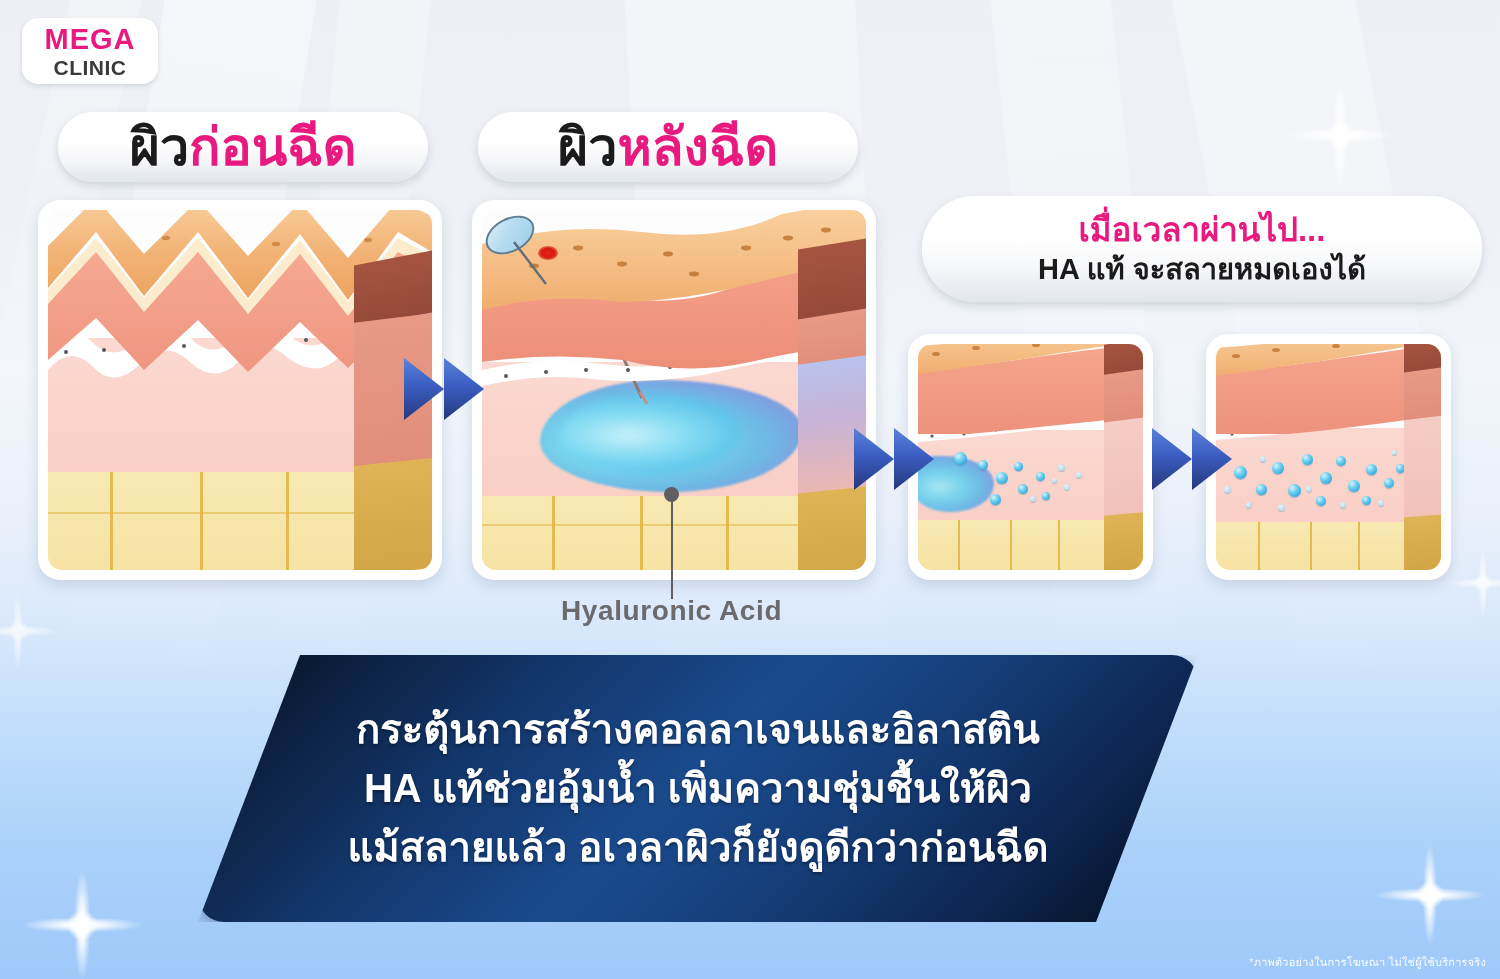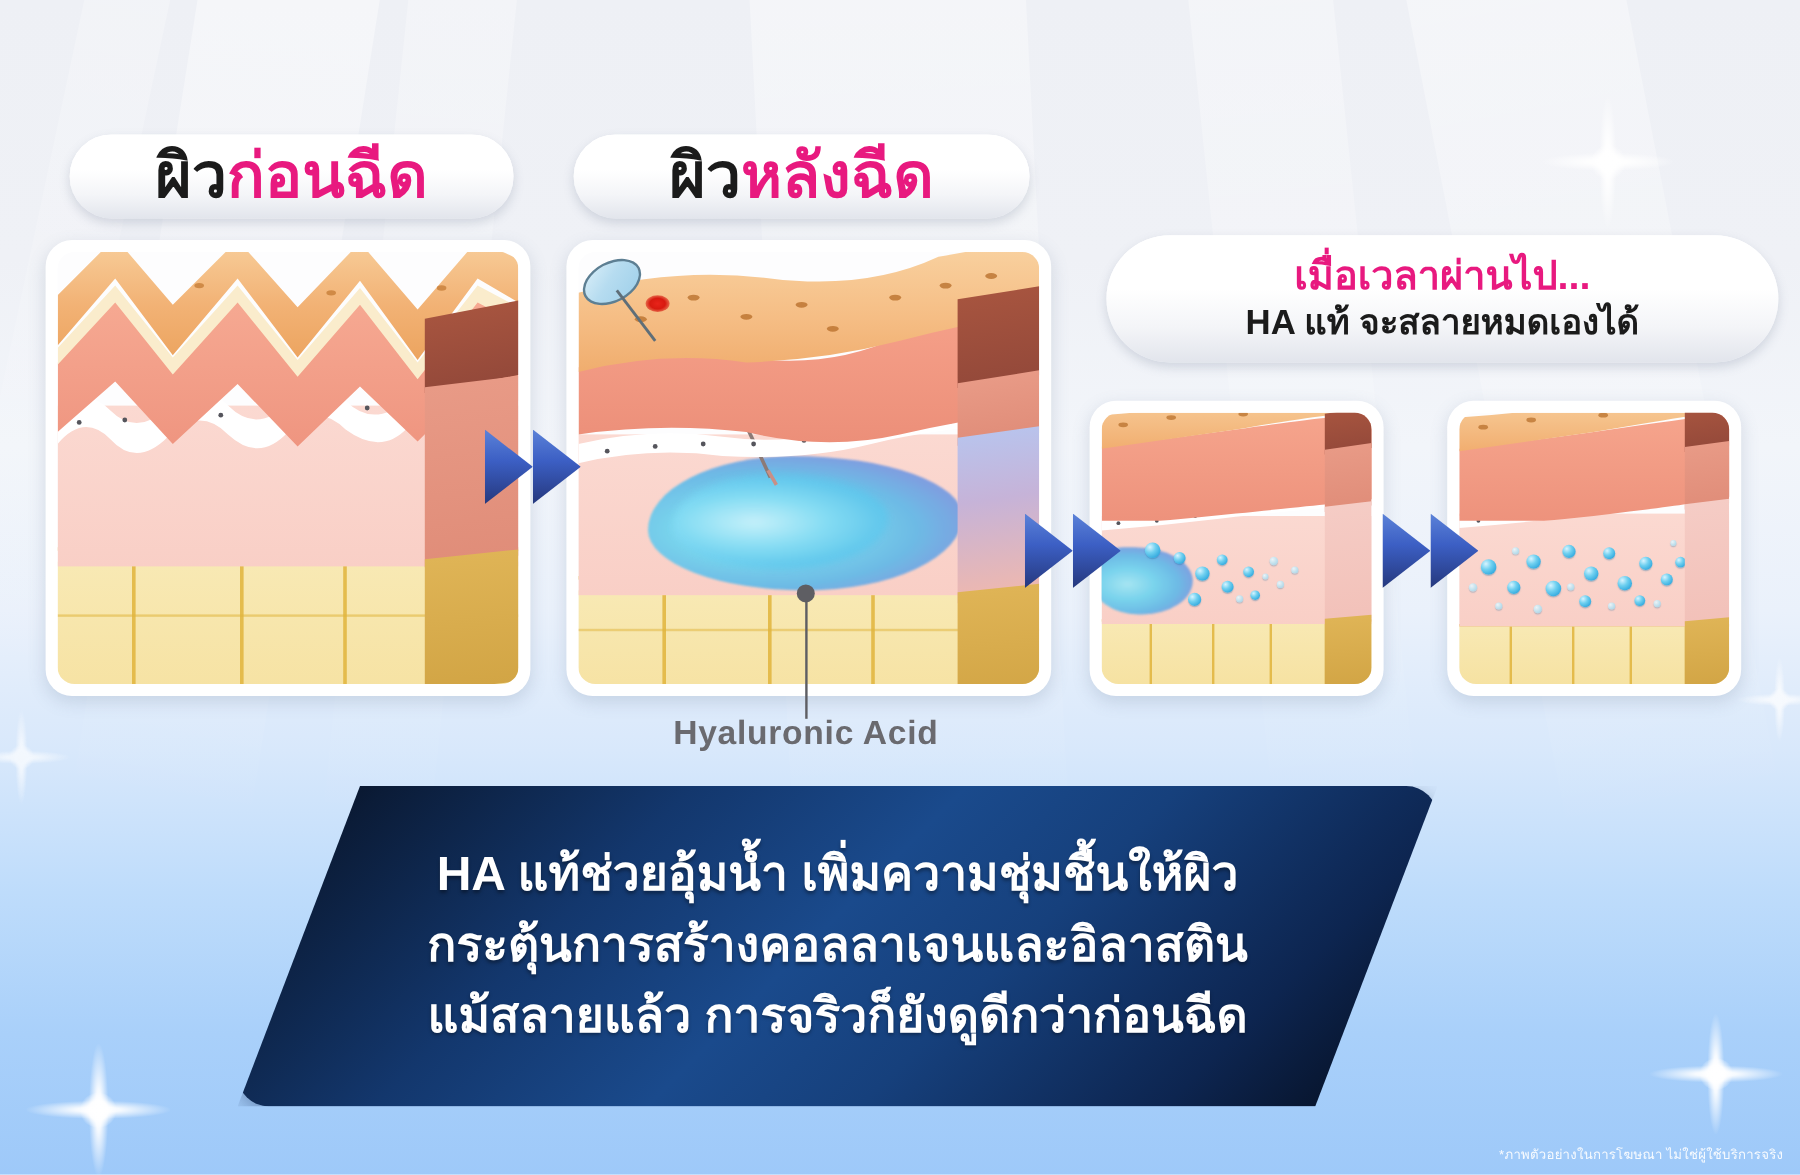--- a/index.html
+++ b/index.html
@@ -219,20 +219,24 @@
   <div class="sparkle" style="left:1375px;top:845px;width:110px;height:100px;">
       <i></i>
     </div>
   <div class="sparkle" style="left:1448px;top:548px;width:70px;height:70px;opacity:.75">
       <i></i>
     </div>
   <div class="sparkle" style="left:-22px;top:592px;width:80px;height:78px;opacity:.7">
       <i></i>
     </div>
 
+  <div class="logo">
+    <span class="l1">MEGA</span>
+    <span class="l2">CLINIC</span>
+  </div>
 
   <div class="pill" id="pill-before">
     <span class="line">
       <span class="dark">ผิว</span><span class="pink">ก่อนฉีด</span>
     </span>
   </div>
 
   <div class="pill" id="pill-time">
     <span class="line t1 pink">เมื่อเวลาผ่านไป...</span>
     <span class="line t2 dark">HA แท้ จะสลายหมดเองได้</span>
@@ -536,20 +540,20 @@
     <div class="chev"></div>
   </div>
 
   <div id="ha-callout">
     <div class="knob"></div>
     <div class="stem"></div>
     <div class="ha-label">Hyaluronic Acid</div>
   </div>
 
   <div id="banner">
+    <div class="bline">กระตุ้นการสร้างคอลลาเจนและอิลาสติน</div>
     <div class="bline">HA แท้ช่วยอุ้มน้ำ เพิ่มความชุ่มชื้นให้ผิว</div>
-    <div class="bline">กระตุ้นการสร้างคอลลาเจนและอิลาสติน</div>
-    <div class="bline">แม้สลายแล้ว การจริวก็ยังดูดีกว่าก่อนฉีด</div>
+    <div class="bline">แม้สลายแล้ว อเวลาผิวก็ยังดูดีกว่าก่อนฉีด</div>
   </div>
 
   <div id="footer-note">*ภาพตัวอย่างในการโฆษณา ไม่ใช่ผู้ใช้บริการจริง</div>
 
 </div>
 
 </body></html>

